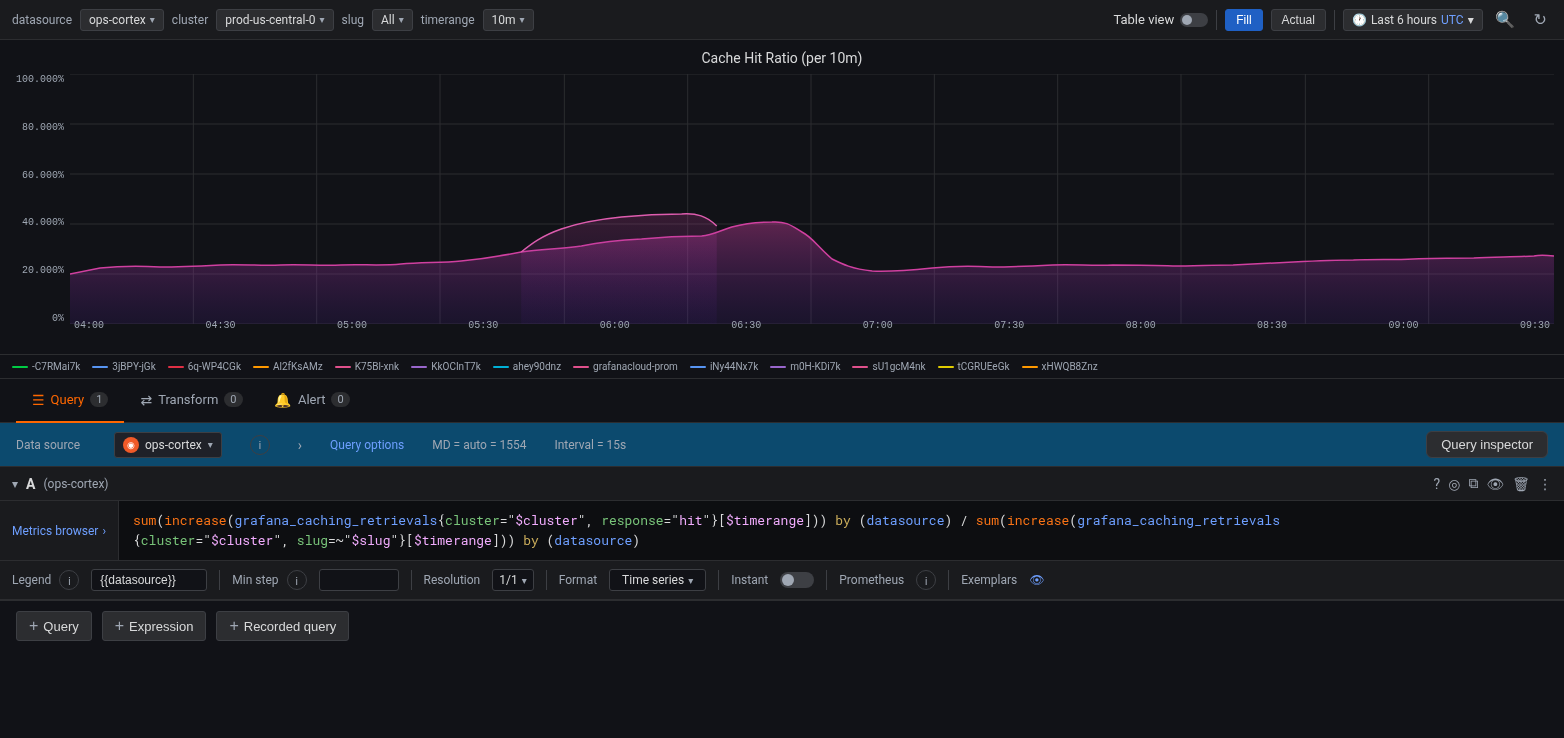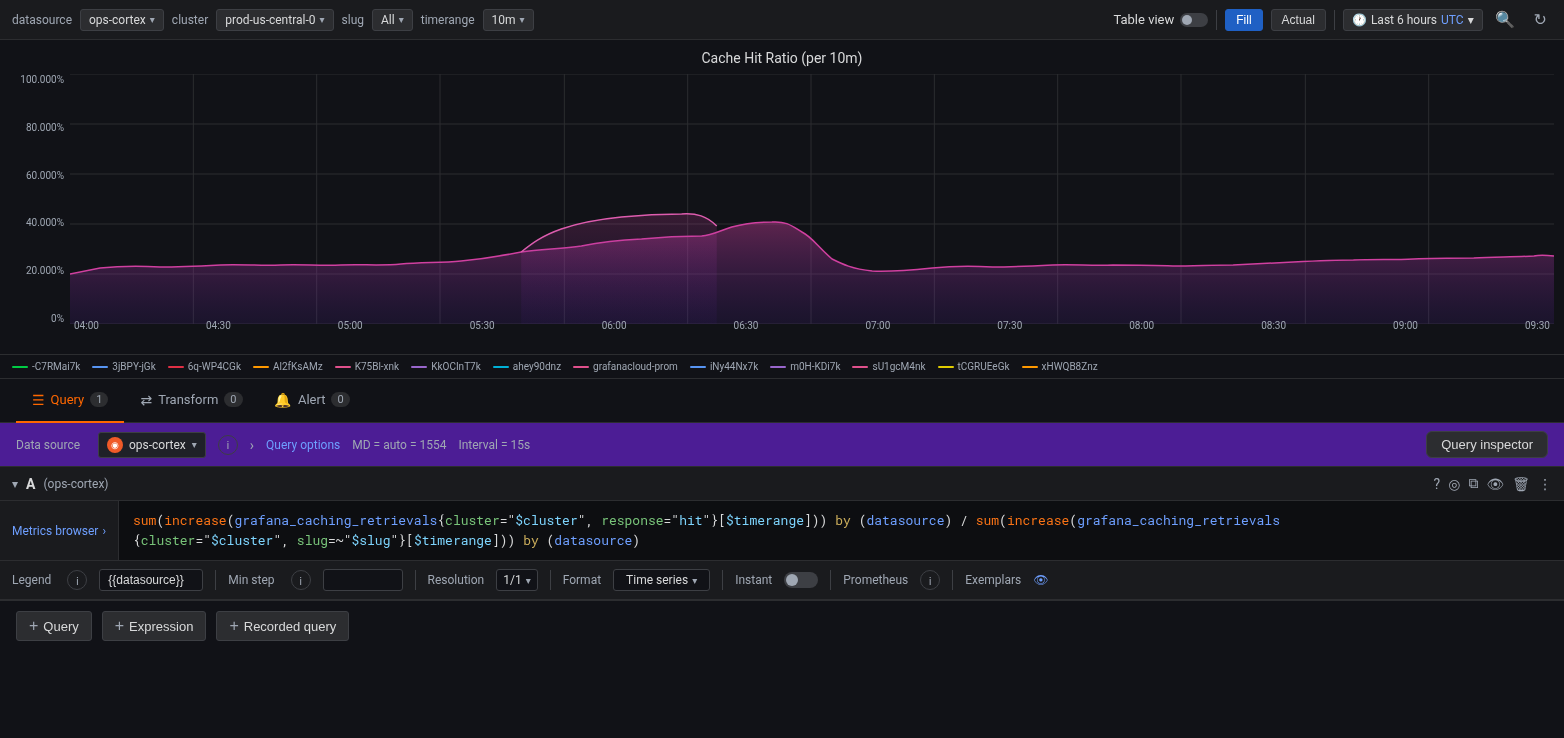--- a/index.html
+++ b/index.html
@@ -121,20 +121,21 @@
     .chart-title {
       text-align: center;
       font-size: 14px;
       color: #d8d9da;
       margin-bottom: 8px;
     }
     .chart-wrap {
       position: relative;
       height: 280px;
       margin: 0 10px;
+      font-family: Liberation Mono, monospace;
     }
     .y-axis {
       position: absolute;
       left: 0;
       top: 0;
       bottom: 30px;
       width: 60px;
       display: flex;
       flex-direction: column;
       justify-content: space-between;
@@ -224,23 +225,23 @@
       font-size: 11px;
       color: #9fa7b3;
     }
     .tab-icon { font-size: 14px; }
 
     
     .datasource-row {
       display: flex;
       align-items: center;
       padding: 8px 16px;
-      gap: 12px;
+      gap: 28px;
       border-bottom: 1px solid #2c2d30;
-      background: #4c1d95;
+      background: #0c4a6e;
     }
     .ds-label {
       color: #9fa7b3;
       font-size: 12px;
       min-width: 70px;
     }
     .ds-selector {
       display: flex;
       align-items: center;
       gap: 6px;
@@ -359,48 +360,48 @@
       padding: 10px 14px;
       font-size: 13px;
       font-family: 'Roboto Mono', monospace;
       line-height: 1.5;
       color: #d8d9da;
     }
     .qry-plain { color: #d8d9da; }
     .qry-fn { color: #f97316; }
     .qry-metric { color: #6e9fff; }
     .qry-label { color: #78c379; }
-    .qry-value { color: #7dd3fc; }
+    .qry-value { color: #f0abfc; }
     .qry-kw { color: #c8ab5a; }
 
     
     .options-row {
       display: flex;
       align-items: center;
       padding: 8px 12px;
       gap: 12px;
       border-top: 1px solid #2c2d30;
       background: #1a1b1e;
       flex-wrap: wrap;
     }
     .opt-label {
       color: #9fa7b3;
       font-size: 12px;
       display: flex;
       align-items: center;
-      gap: 16px;
+      gap: 8px;
     }
     .opt-input {
       background: #111217;
       border: 1px solid #3d3f44;
       border-radius: 3px;
       color: #d8d9da;
       padding: 3px 8px;
       font-size: 12px;
-      width: 104px;
+      width: 116px;
     }
     .opt-separator { width: 1px; height: 20px; background: #3d3f44; }
     .resolution-select {
       background: #111217;
       border: 1px solid #3d3f44;
       border-radius: 3px;
       color: #d8d9da;
       padding: 3px 6px;
       font-size: 12px;
       display: flex;

